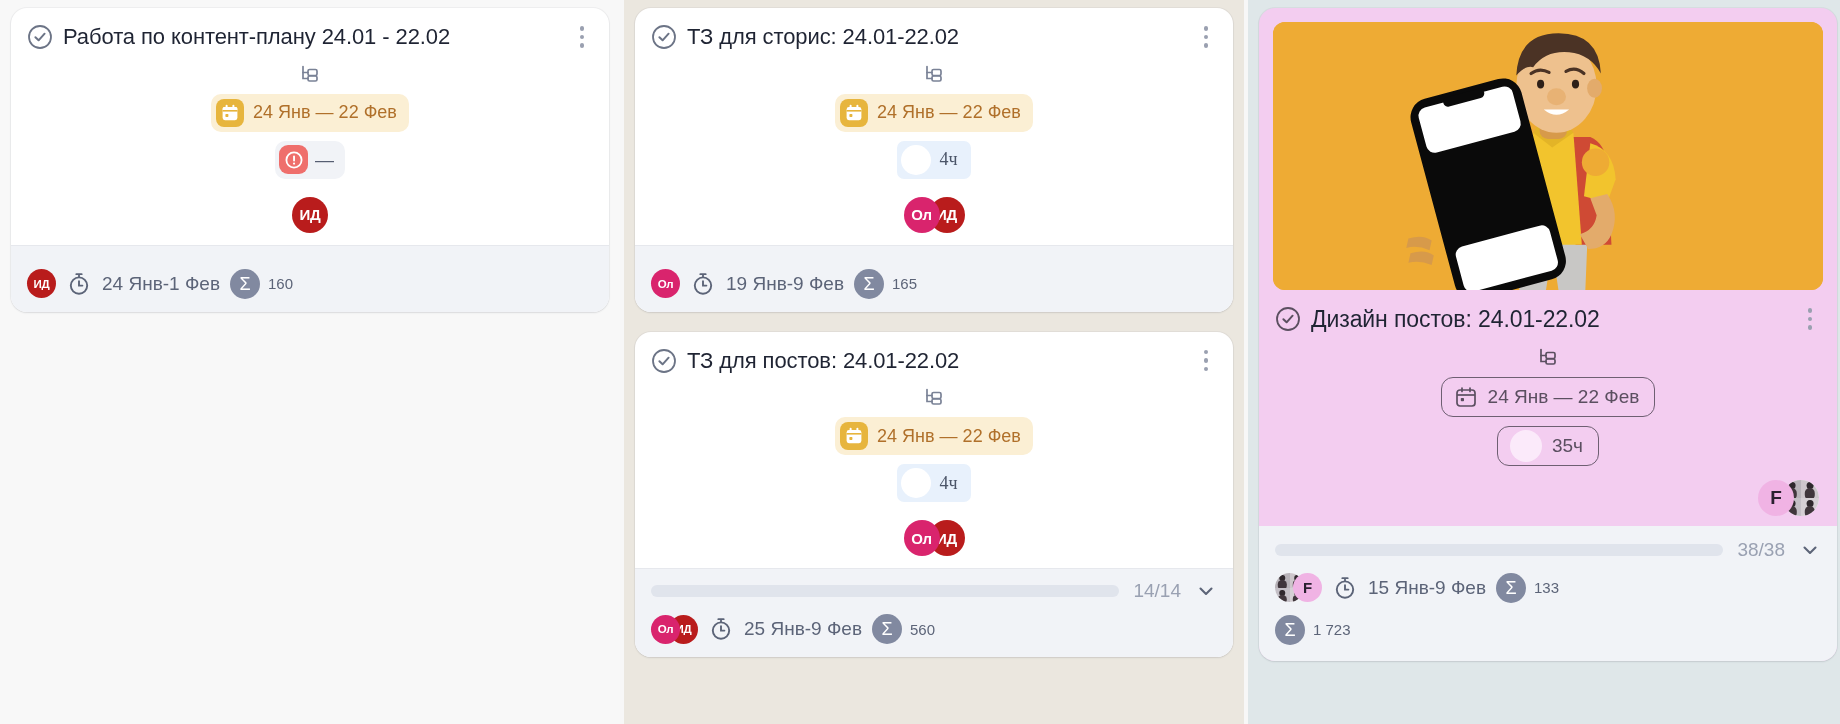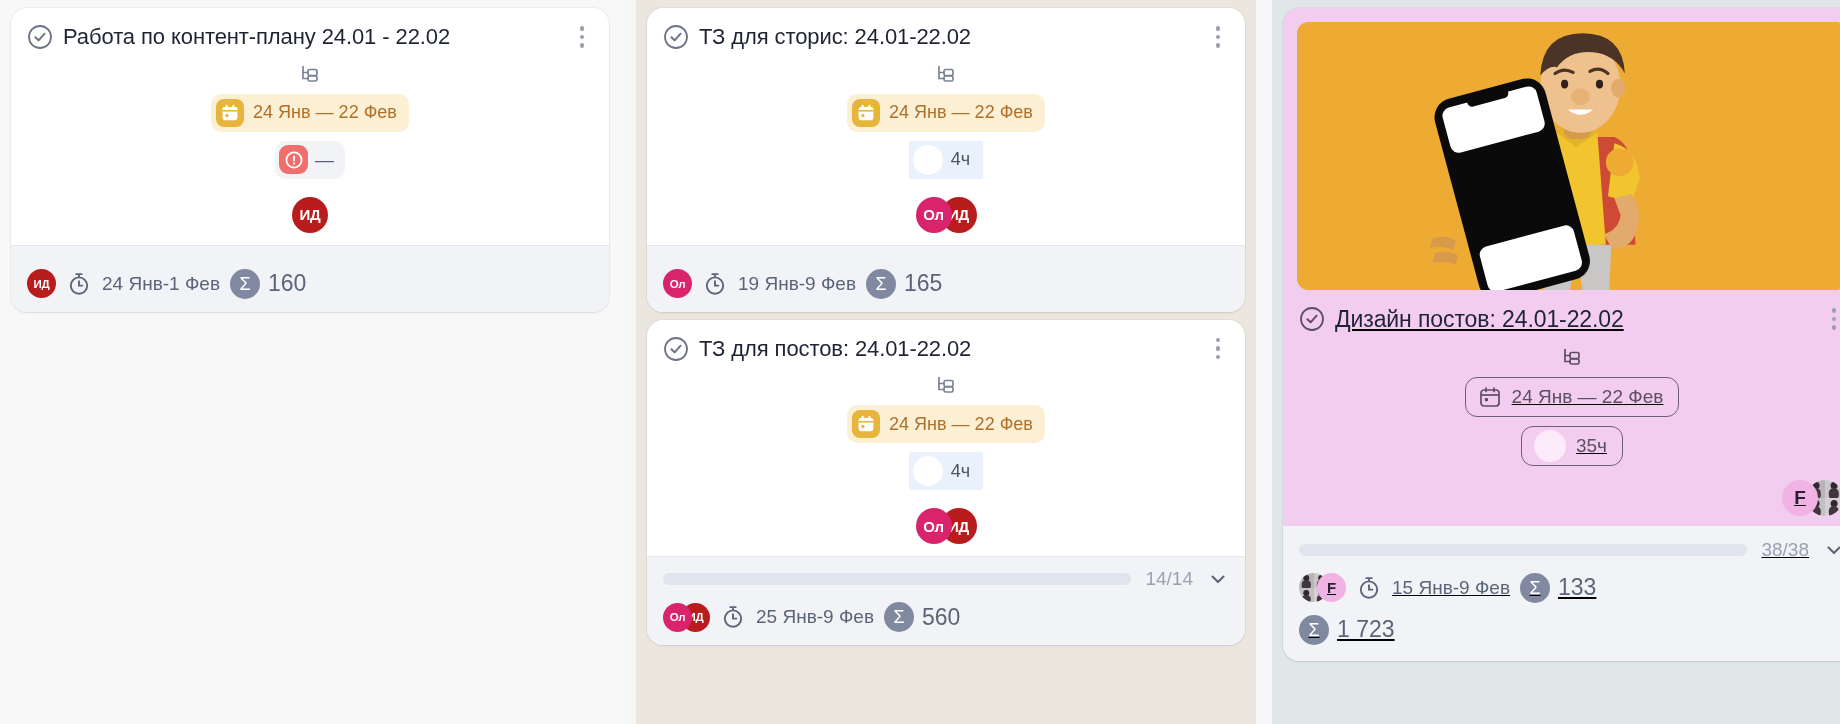--- a/index.html
+++ b/index.html
@@ -7,38 +7,38 @@
     width: 1840px; height: 724px;
     background: #f7f7f7;
     font-family: "Liberation Sans", sans-serif;
     overflow: hidden;
   }
   .board {
     position: relative;
     width: 1840px; height: 724px;
     display: flex;
     align-items: flex-end;
-    gap: 16px;
+    gap: 4px;
   }
 
   
   .col { position: relative; height: 724px; flex: none; }
   .col-1 { width: 620px; background: #f8f8f8; }
   .col-2 { width: 620px; background: #ebe7df; }
   .col-3 { width: 600px; background: #dfe7e9; }
   .col-pad { padding: 8px 11px; }
 
   
   .card {
     background: #ffffff;
     border-radius: 16px;
     overflow: hidden;
     box-shadow: 0 1px 2px rgba(30,35,50,.10), 0 0 0 1px rgba(30,35,50,.04);
   }
-  .card + .card { margin-top: 8px; }
+  .card + .card { margin-top: 20px; }
   .card-body { padding: 14px 16px 12px 16px; }
 
   .card-head {
     display: flex;
     align-items: flex-start;
     gap: 10px;
   }
   .card-title {
     flex: 1;
     font-size: 22px;
@@ -89,21 +89,21 @@
     background: #f1f3f7; border-radius: 10px; padding: 4px 11px 4px 4px; height: 38px;
   }
   .prio-box {
     width: 29px; height: 29px; border-radius: 9px; background: #ef6f6c;
     display: flex; align-items: center; justify-content: center; flex: none;
   }
   .pill-prio .txt { font-size: 19px; color: #565e72; }
 
   .pill-hours {
     display: inline-flex; align-items: center; gap: 8px;
-    background: #e8f1fc; border-radius: 2px; padding: 4px 13px 4px 4px; height: 38px;
+    background: #e8f1fc; border-radius: 7px; padding: 4px 13px 4px 4px; height: 38px; font-family: Liberation Serif, serif;
   }
   .pill-hours .dial { width: 30px; height: 30px; border-radius: 50%; background: #ffffff; flex: none; }
   .pill-hours .txt { font-size: 18px; color: #4b5568; }
 
   .spacer { flex: 1; }
 
   
   .avatars { display: flex; align-items: center; flex: none; }
   .avatars .av { margin-left: -11px; }
   .avatars .av:first-child { margin-left: 0; }
@@ -156,25 +156,25 @@
     display: flex; align-items: center; gap: 10px; margin-top: 12px;
   }
   .ico-timer { width: 26px; height: 26px; flex: none; }
   .ico-timer svg { display: block; }
   .stat-txt { font-size: 19px; color: #5c6478; white-space: nowrap; }
   .sum-badge {
     width: 30px; height: 30px; border-radius: 50%; background: #8189a0;
     display: flex; align-items: center; justify-content: center; flex: none;
     color: #fff; font-size: 18px; font-weight: 400; line-height: 1;
   }
-  .sum-val { font-size: 23px; color: #5c6478; margin-left: -2px; }
+  .sum-val { font-size: 15px; color: #5c6478; margin-left: -2px; }
   .stat-row.total { margin-top: 12px; }
 
   
-  .card-purple { background: #f3cdf0; text-decoration: underline; }
+  .card-purple { background: #f3cdf0; }
   .card-purple .card-body { padding: 0; }
   .cover {
     margin: 14px 14px 0 14px;
     height: 268px; border-radius: 12px; background: #eeab34;
     position: relative; overflow: hidden;
   }
   .cover-inner { position: absolute; inset: 0; }
 
   .purple-meta { padding: 14px 16px 10px 16px; }
   .purple-meta .card-title { font-size: 23px; }

